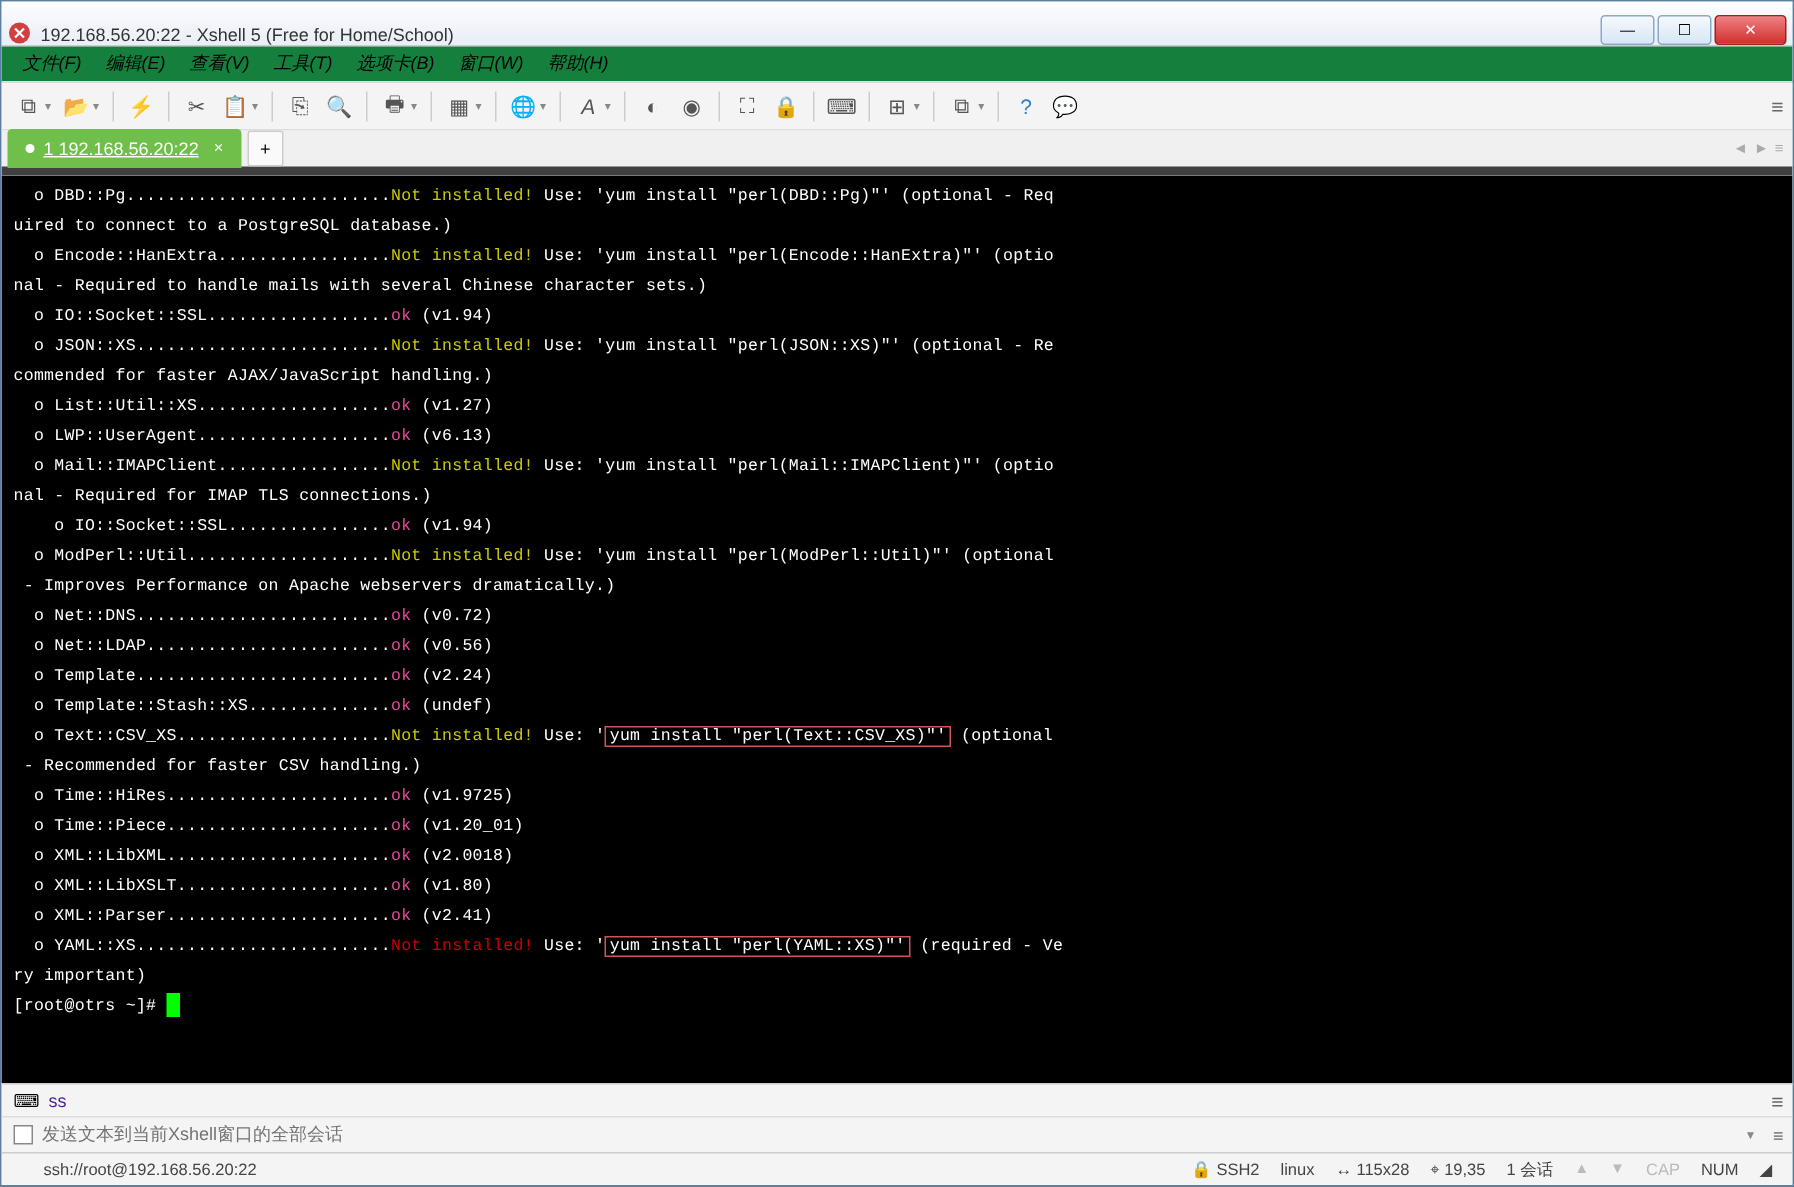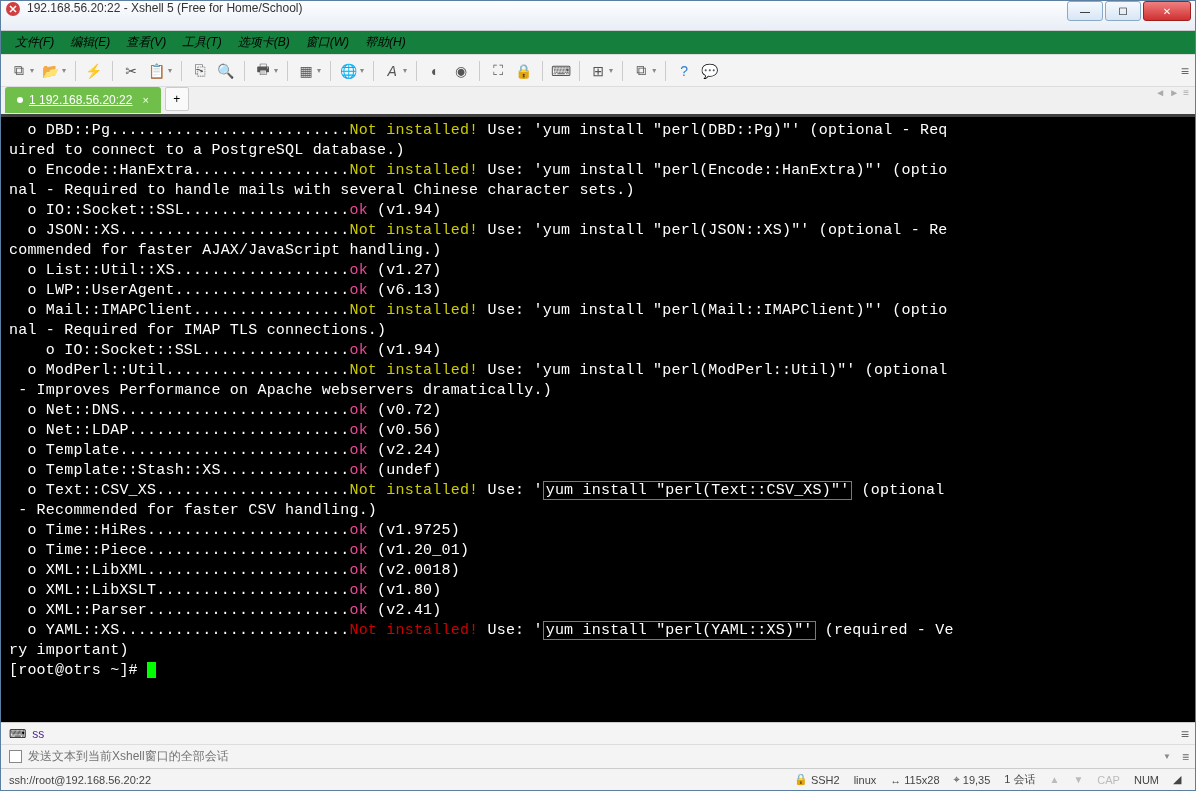--- a/index.html
+++ b/index.html
@@ -1,48 +1,48 @@
 <!DOCTYPE html>
 <html><head>
 <meta charset="utf-8">
 <style>
 * { margin: 0; padding: 0; box-sizing: border-box; }
 body { font-family: "Segoe UI", Tahoma, sans-serif; font-size: 12px; background: #f0f0f0; width: 1196px; height: 791px; overflow: hidden; display: flex; flex-direction: column; border: 1px solid #5a7fa0; }
-.titlebar { height: 30px; background: linear-gradient(#fdfdfe, #e8eef7); display: flex; align-items: flex-start; padding: 0 4px; border-bottom: 1px solid #ccc; }
+.titlebar { height: 30px; background: linear-gradient(#fdfdfe, #e8eef7); display: flex; align-items: flex-end; padding: 0 4px; border-bottom: 1px solid #ccc; }
 .titlebar-icon { width: 16px; height: 16px; margin-right: 6px; }
 .titlebar-text { flex: 1; color: #333; font-size: 12px; }
 .win-controls { display: flex; gap: 2px; }
 .win-btn { width: 36px; height: 20px; display: flex; align-items: center; justify-content: center; border: 1px solid #8aa8c8; background: linear-gradient(#f5f9fd,#d8e6f5); border-radius: 3px; cursor: pointer; font-size: 10px; }
 .win-btn.close { background: linear-gradient(#f08080,#d03030); border-color: #a02020; color: #fff; width: 48px; }
 .menubar { height: 24px; background: #15803d; display: flex; align-items: center; padding: 0 6px; gap: 0; border-bottom: 1px solid #ddd; font-style: italic; }
 .menu-item { padding: 2px 8px; cursor: pointer; }
 .toolbar { height: 32px; background: #f4f4f4; display: flex; align-items: center; padding: 0 6px; gap: 2px; border-bottom: 1px solid #ddd; position: relative; }
 .tool-btn { width: 24px; height: 24px; display: flex; align-items: center; justify-content: center; cursor: pointer; border-radius: 2px; font-size: 14px; color: #555; }
 .tool-sep { width: 1px; height: 20px; background: #ccc; margin: 0 4px; }
 .tool-dd { font-size: 8px; color: #888; margin-left: -3px; margin-right:3px; }
 .hamburger { position: absolute; right: 6px; font-size: 14px; color: #666; cursor: pointer; }
-.tabbar { height: 30px; background: #f0f0f0; display: flex; align-items: flex-start; padding: 0 4px; border-bottom: 3px solid #404040; position: relative; }
+.tabbar { height: 30px; background: #f0f0f0; display: flex; align-items: center; padding: 0 4px; border-bottom: 6px solid #404040; position: relative; }
 .tab { height: 26px; padding: 0 12px; background: #6fbf4a; color: #fff; display: flex; align-items: center; gap: 6px; border-radius: 3px 3px 0 0; cursor: pointer; font-size: 12px; }
 .tab .dot { width: 6px; height: 6px; background: #fff; border-radius: 50%; display: inline-block; }
 .tab-close { margin-left: 4px; cursor: pointer; font-size: 11px; }
 .tab-add { width: 24px; height: 24px; margin-left: 4px; background: #fafafa; border: 1px solid #ccc; display: flex; align-items: center; justify-content: center; cursor: pointer; border-radius: 2px; }
 .tab-nav { position: absolute; right: 6px; display: flex; gap: 4px; color: #aaa; font-size: 10px; }
-.terminal { flex: 1; background: #000; color: #fff; font-family: "Consolas", "Courier New", monospace; font-size: 15px; line-height: 20px; padding: 4px 8px; overflow: hidden; white-space: pre; letter-spacing: 0.2px; }
+.terminal { flex: 1; background: #000; color: #fff; font-family: "Consolas", "Courier New", monospace; font-size: 11px; line-height: 20px; padding: 4px 8px; overflow: hidden; white-space: pre; letter-spacing: 0.2px; }
 .t-yellow { color: #cccc00; }
 .t-green { color: #ec4899; }
 .t-red { color: #cc0000; }
 .hl-box { border: 1px solid #cc5555; padding: 0 2px; }
 .cursor { display: inline-block; width: 9px; height: 16px; background: #00ff00; vertical-align: middle; }
 .bottombar1 { height: 22px; background: #f4f4f4; display: flex; align-items: center; padding: 0 8px; border-top: 1px solid #ccc; gap: 6px; }
 .kb-icon { font-size: 12px; }
 .bottombar1 .hamburger { position: absolute; right: 6px; }
 .bottombar2 { height: 24px; background: #f4f4f4; display: flex; align-items: center; padding: 0 8px; border-top: 1px solid #ddd; gap: 6px; position: relative; }
 .checkbox { width: 13px; height: 13px; border: 1px solid #888; background: #fff; }
 .statusbar { height: 22px; background: #f4f4f4; display: flex; align-items: center; padding: 0 8px; border-top: 1px solid #ccc; font-size: 11px; color: #444; }
-.status-left { flex: 1; }
+.status-left { flex: 1; margin-left: 20px; }
 .status-right { display: flex; gap: 14px; align-items: center; }
 .status-item { display: flex; align-items: center; gap: 3px; }
 .arrow-ud { color: #bbb; font-size: 10px; }
 .underline { text-decoration: underline; }
 </style>
 </head>
 <body>
 
 <div class="titlebar">
   <svg class="titlebar-icon" viewBox="0 0 16 16">

